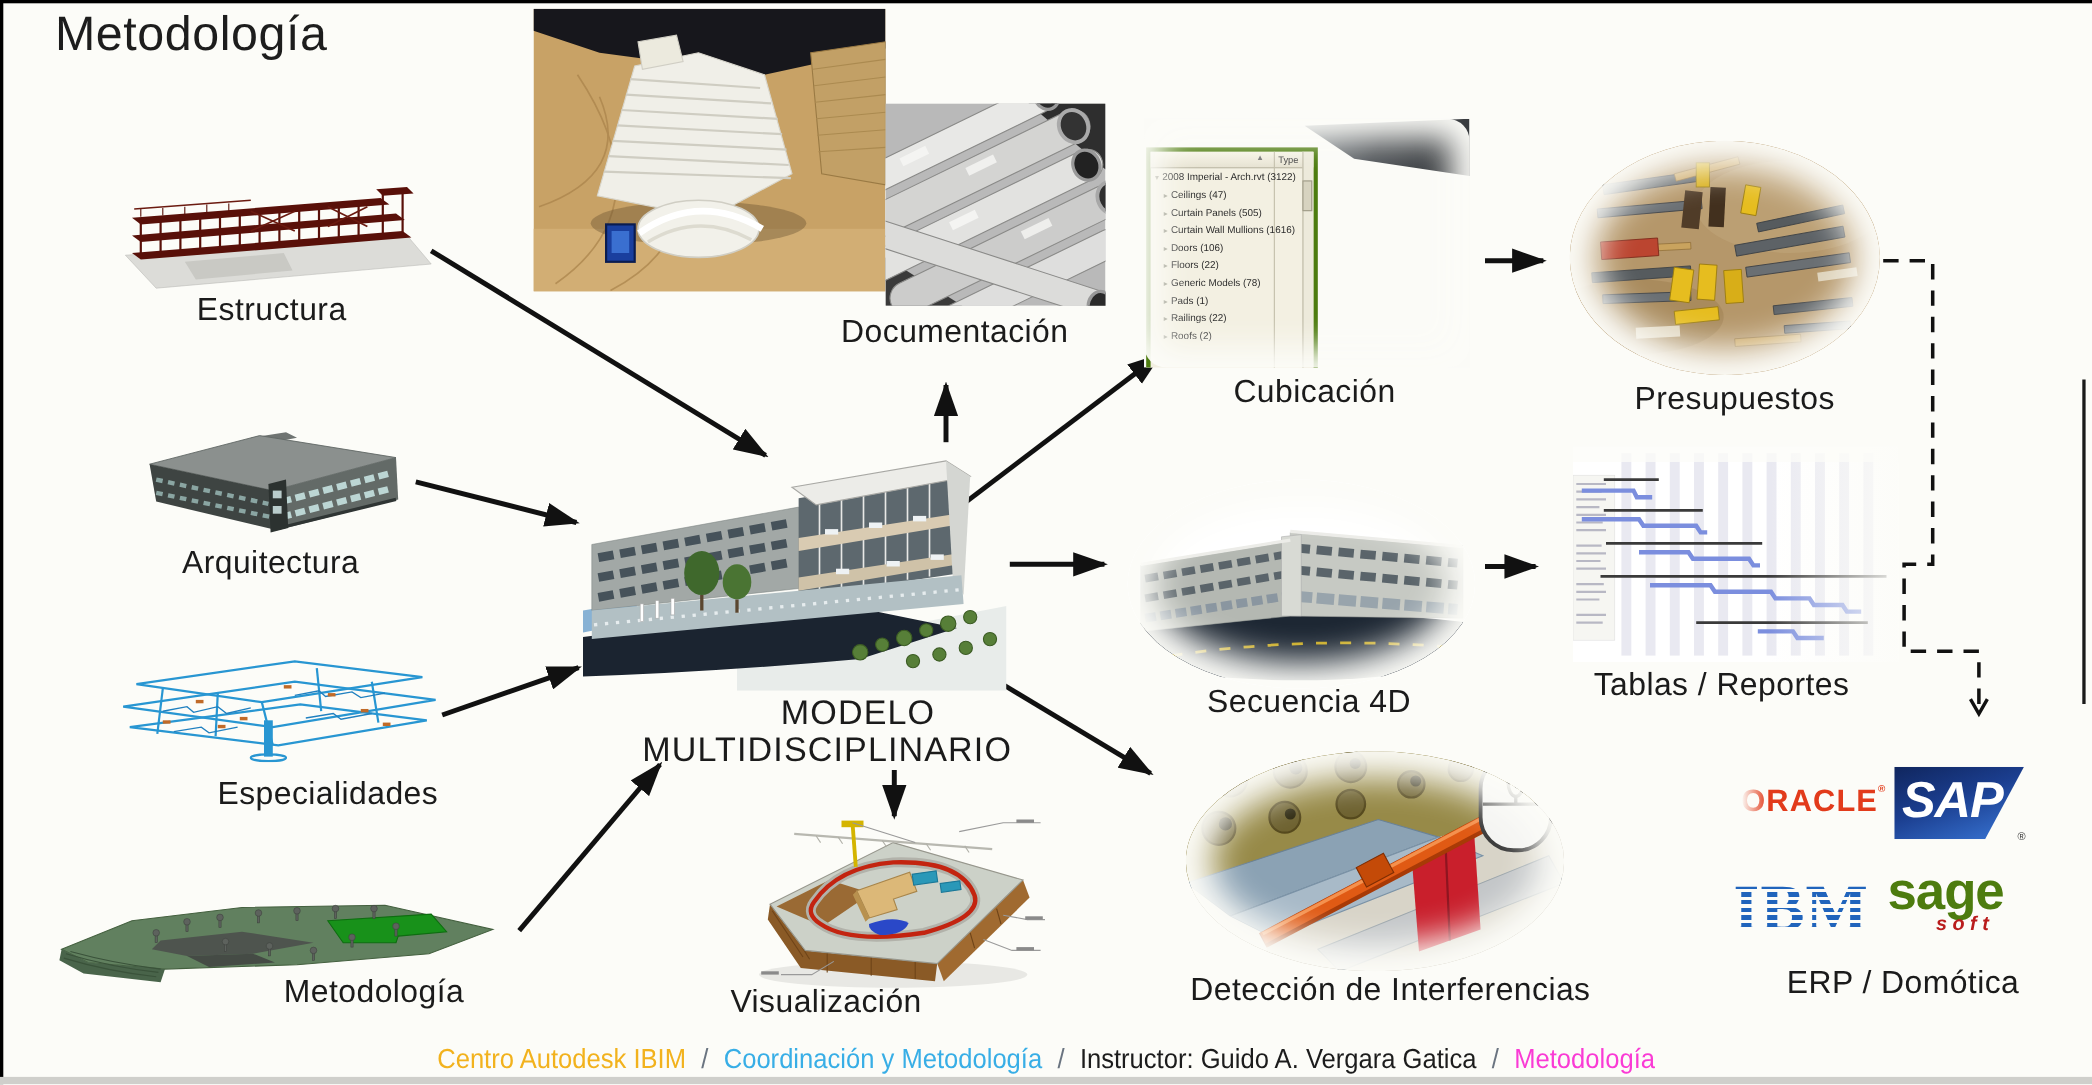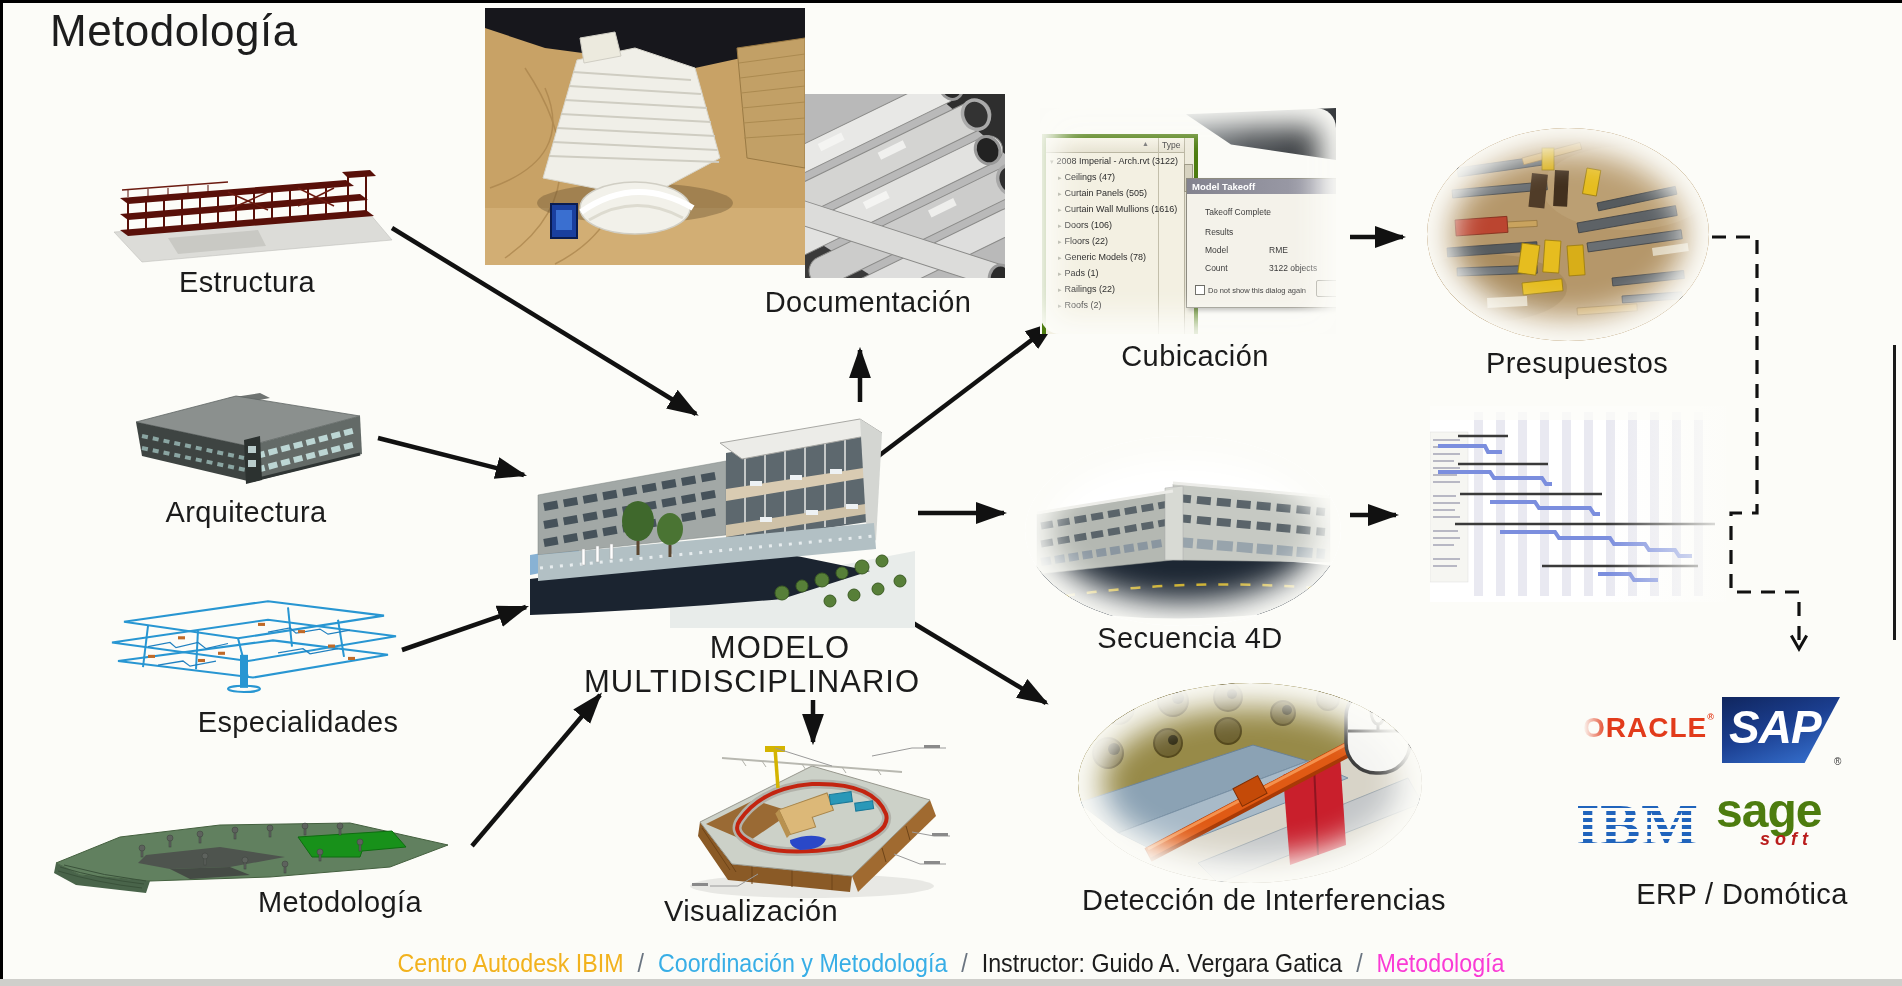--- a/index.html
+++ b/index.html
@@ -411,34 +411,20 @@
           <div class="tree-row"><span class="tri">▸</span>Floors (22)</div>
           <div class="tree-row"><span class="tri">▸</span>Generic Models (78)</div>
           <div class="tree-row"><span class="tri">▸</span>Pads (1)</div>
           <div class="tree-row"><span class="tri">▸</span>Railings (22)</div>
           <div class="tree-row"><span class="tri">▸</span>Roofs (2)</div>
         </div>
       <div class="tree-scroll">
           <div class="tree-thumb"></div>
         </div>
     </div>
-    <div class="dlg">
-      <div class="dlg-title">Model Takeoff</div>
-      <div class="dlg-line" style="top:28px;">Takeoff Complete</div>
-      <div class="dlg-line" style="top:48px;">Results</div>
-      <div class="dlg-line" style="top:66px;">Model</div>
-      <div class="dlg-val" style="top:66px;">RME</div>
-      <div class="dlg-line" style="top:84px;">Count</div>
-      <div class="dlg-val" style="top:84px;">3122 objects</div>
-      <div class="dlg-check">
-        <span class="dlg-box"></span>
-        <span>Do not show this dialog again</span>
-      </div>
-      <div class="dlg-ok"></div>
-    </div>
     <div class="rect-fade"></div>
   </div>
   <div class="lbl" style="left:1195px;top:340px;">Cubicación</div>
 
   <div class="img oval" style="left:1427px;top:128px;width:282px;height:213px;">
     <svg viewBox="0 0 282 213" preserveAspectRatio="none">
       <rect width="282" height="213" fill="#b5976a"></rect>
       <ellipse cx="60" cy="160" rx="80" ry="34" fill="#a28455" opacity="0.6"></ellipse>
       <ellipse cx="200" cy="60" rx="85" ry="42" fill="#c2a87c" opacity="0.5"></ellipse>
       <g stroke="#3e4246" stroke-width="0.8">
@@ -551,20 +537,21 @@
         <path d="M8,40 H55 L58,46 H72"></path>
         <path d="M8,66 H60 L64,72 H112 L116,78 H122"></path>
         <path d="M60,96 H105 L109,102 H160 L164,108 H170"></path>
         <path d="M70,126 H125 L129,132 H180 L184,138 H215 L219,144 H245 L249,150 H262"></path>
         <path d="M168,168 H200 L204,174 H228"></path>
       </g>
       <rect width="296" height="196" fill="url(#gfade)"></rect>
       <rect width="296" height="14" fill="#fcfcf8" opacity="0.75"></rect>
     </svg>
   </div>
+  <div class="lbl" style="left:1565px;top:607px;">Tablas / Reportes</div>
 
   <div class="img oval" style="left:1078px;top:683px;width:344px;height:200px;">
     <svg viewBox="0 0 344 200" preserveAspectRatio="none">
       <rect width="344" height="200" fill="#d8d4c8"></rect>
       <polygon points="0,0 344,0 344,40 180,95 0,120" fill="#978a48"></polygon>
       <g fill="#6e6230" stroke="#55491d" stroke-width="2">
         <circle cx="40" cy="25" r="16"></circle>
           <circle cx="95" cy="18" r="15"></circle>
           <circle cx="150" cy="14" r="14"></circle>
         <circle cx="30" cy="70" r="15"></circle>
@@ -660,21 +647,21 @@
   </div>
   <div class="sap-reg">®</div>
   <div class="logo-ibm">
     <div class="ibm-txt">IBM</div>
     <div class="ibm-stripes"></div>
   </div>
   <div class="logo-sage">
     <div class="sage-txt">sage</div>
     <div class="sage-sub">soft</div>
   </div>
-  <div class="lbl" style="left:1730px;top:878px;margin-left:12px;">ERP / Domótica</div>
+  <div class="lbl" style="left:1730px;top:878px;">ERP / Domótica</div>
 
   <div class="footer">
     <span class="f-orange">Centro Autodesk IBIM</span>
     <span class="f-sep">/</span>
     <span class="f-blue">Coordinación y Metodología</span>
     <span class="f-sep">/</span>
     <span class="f-dark">Instructor: Guido A. Vergara Gatica</span>
     <span class="f-sep">/</span>
     <span class="f-magenta">Metodología</span>
   </div>

